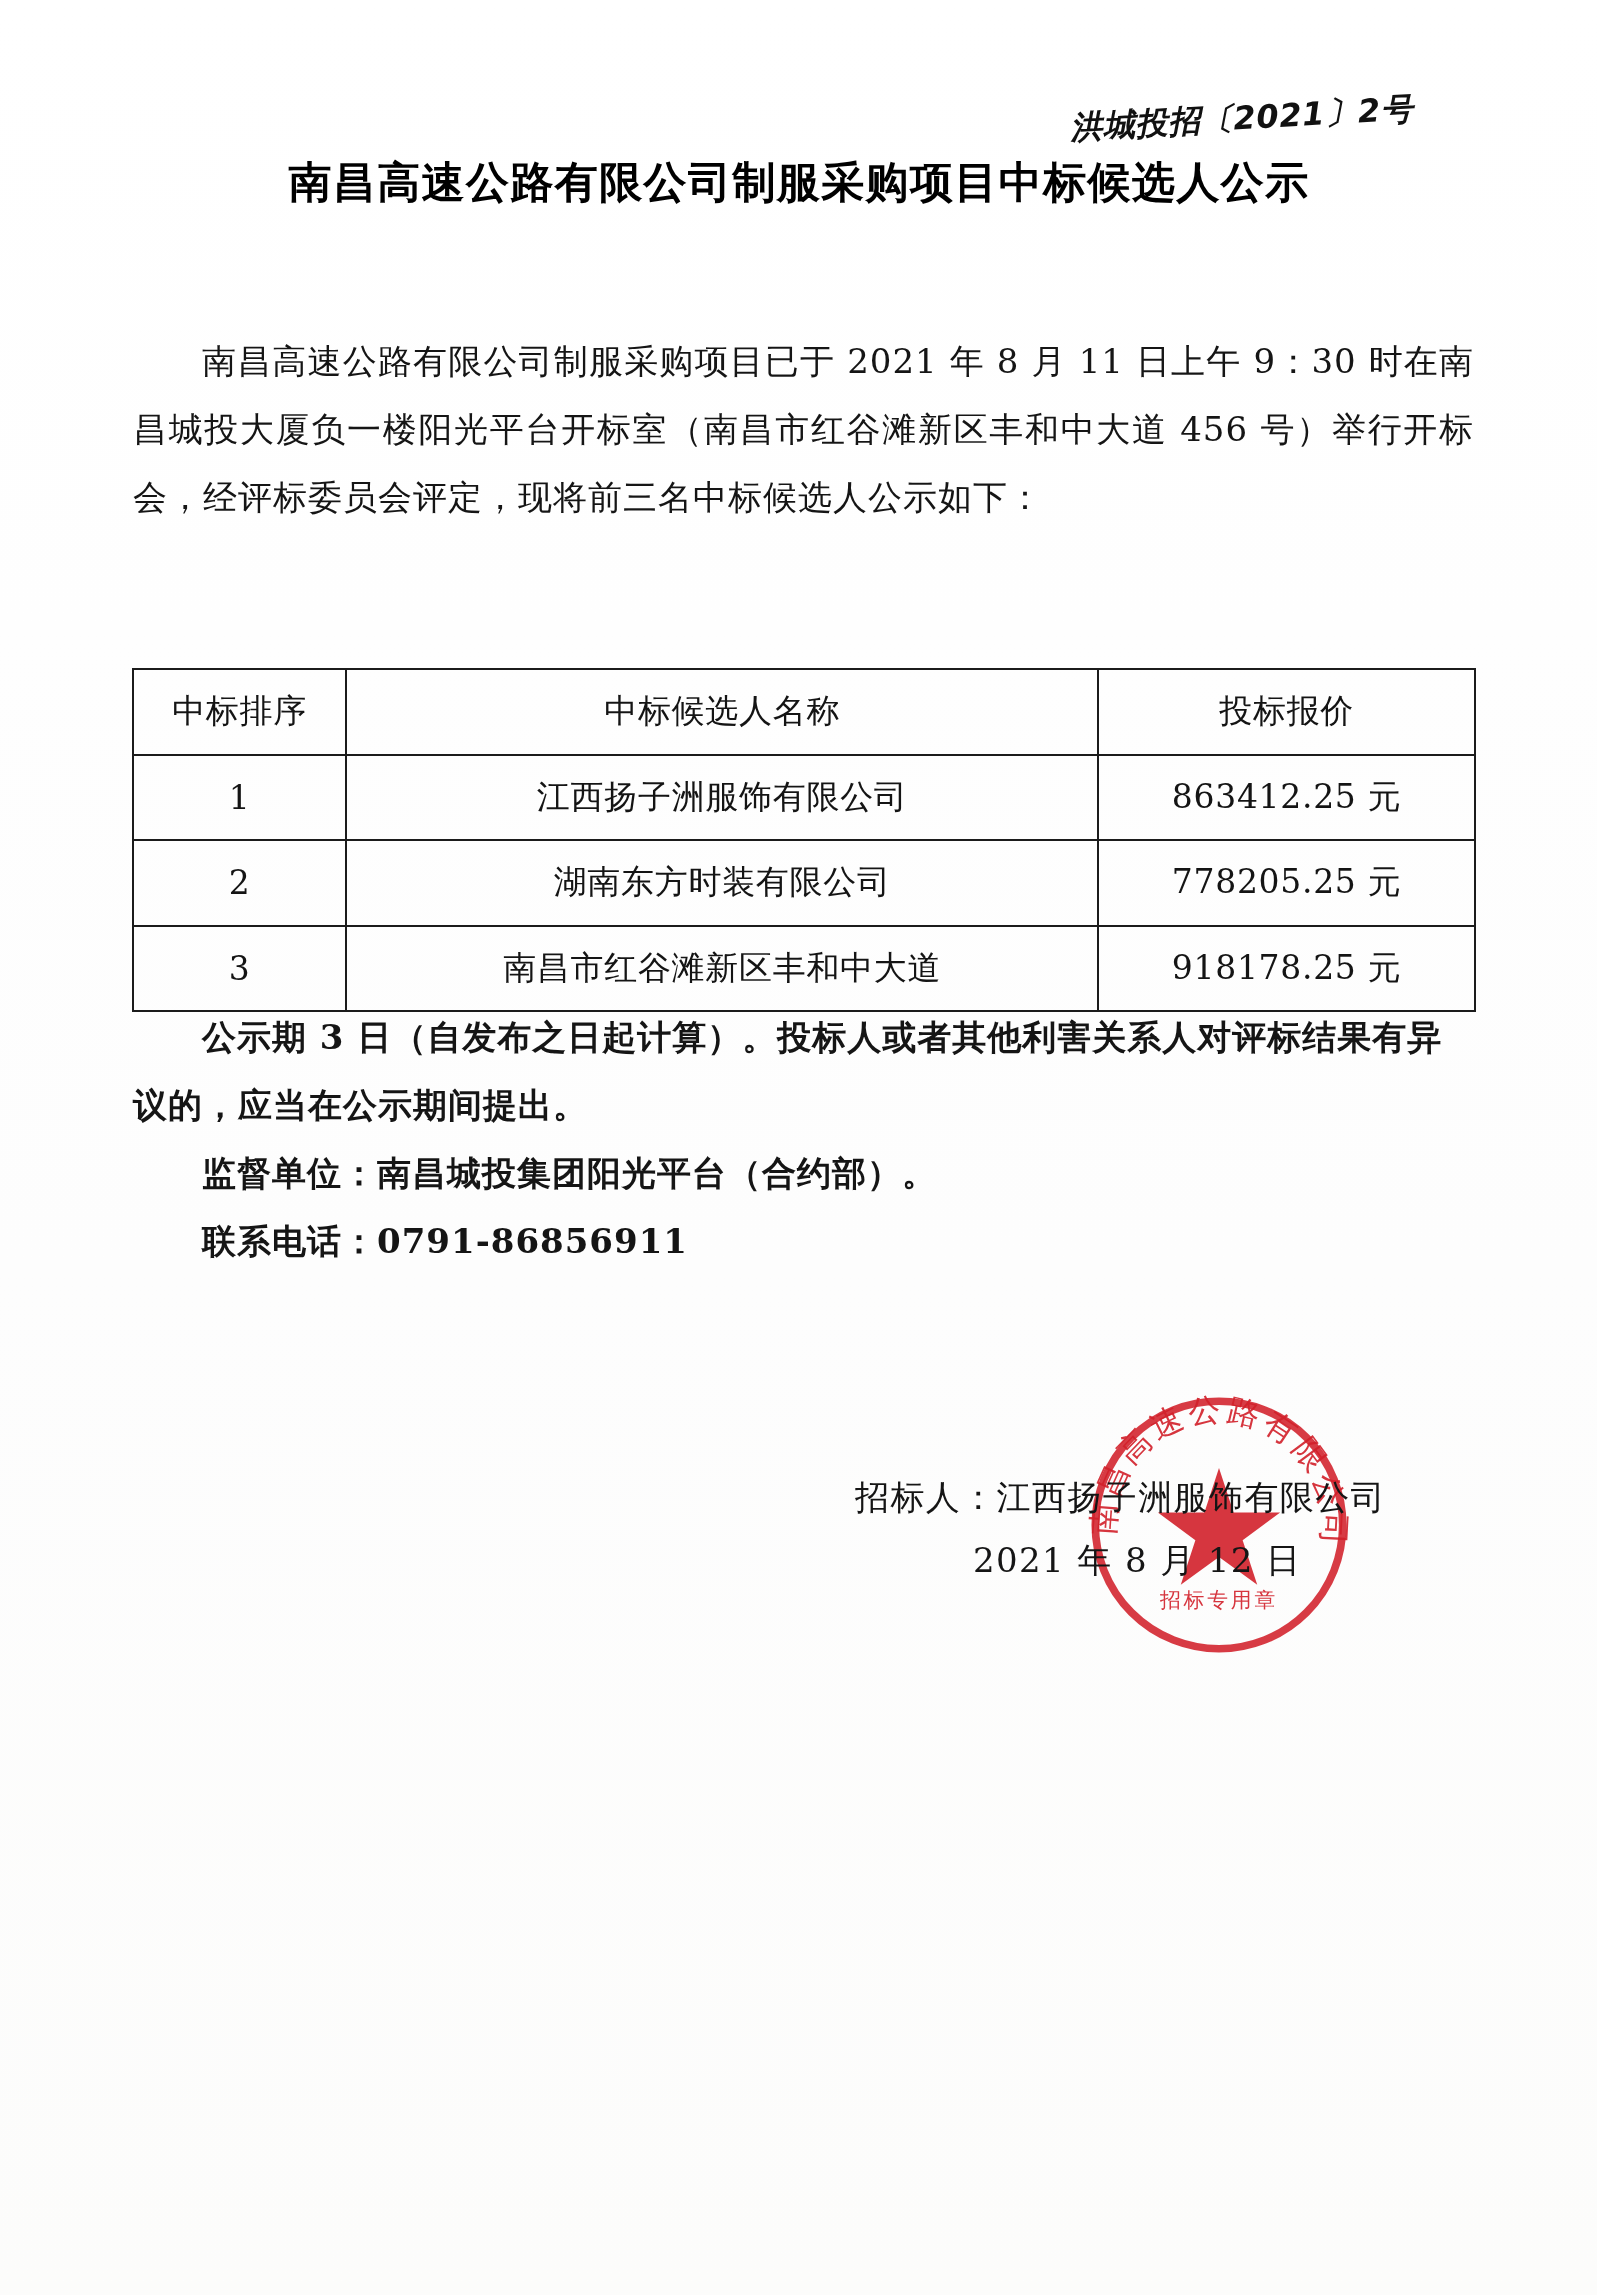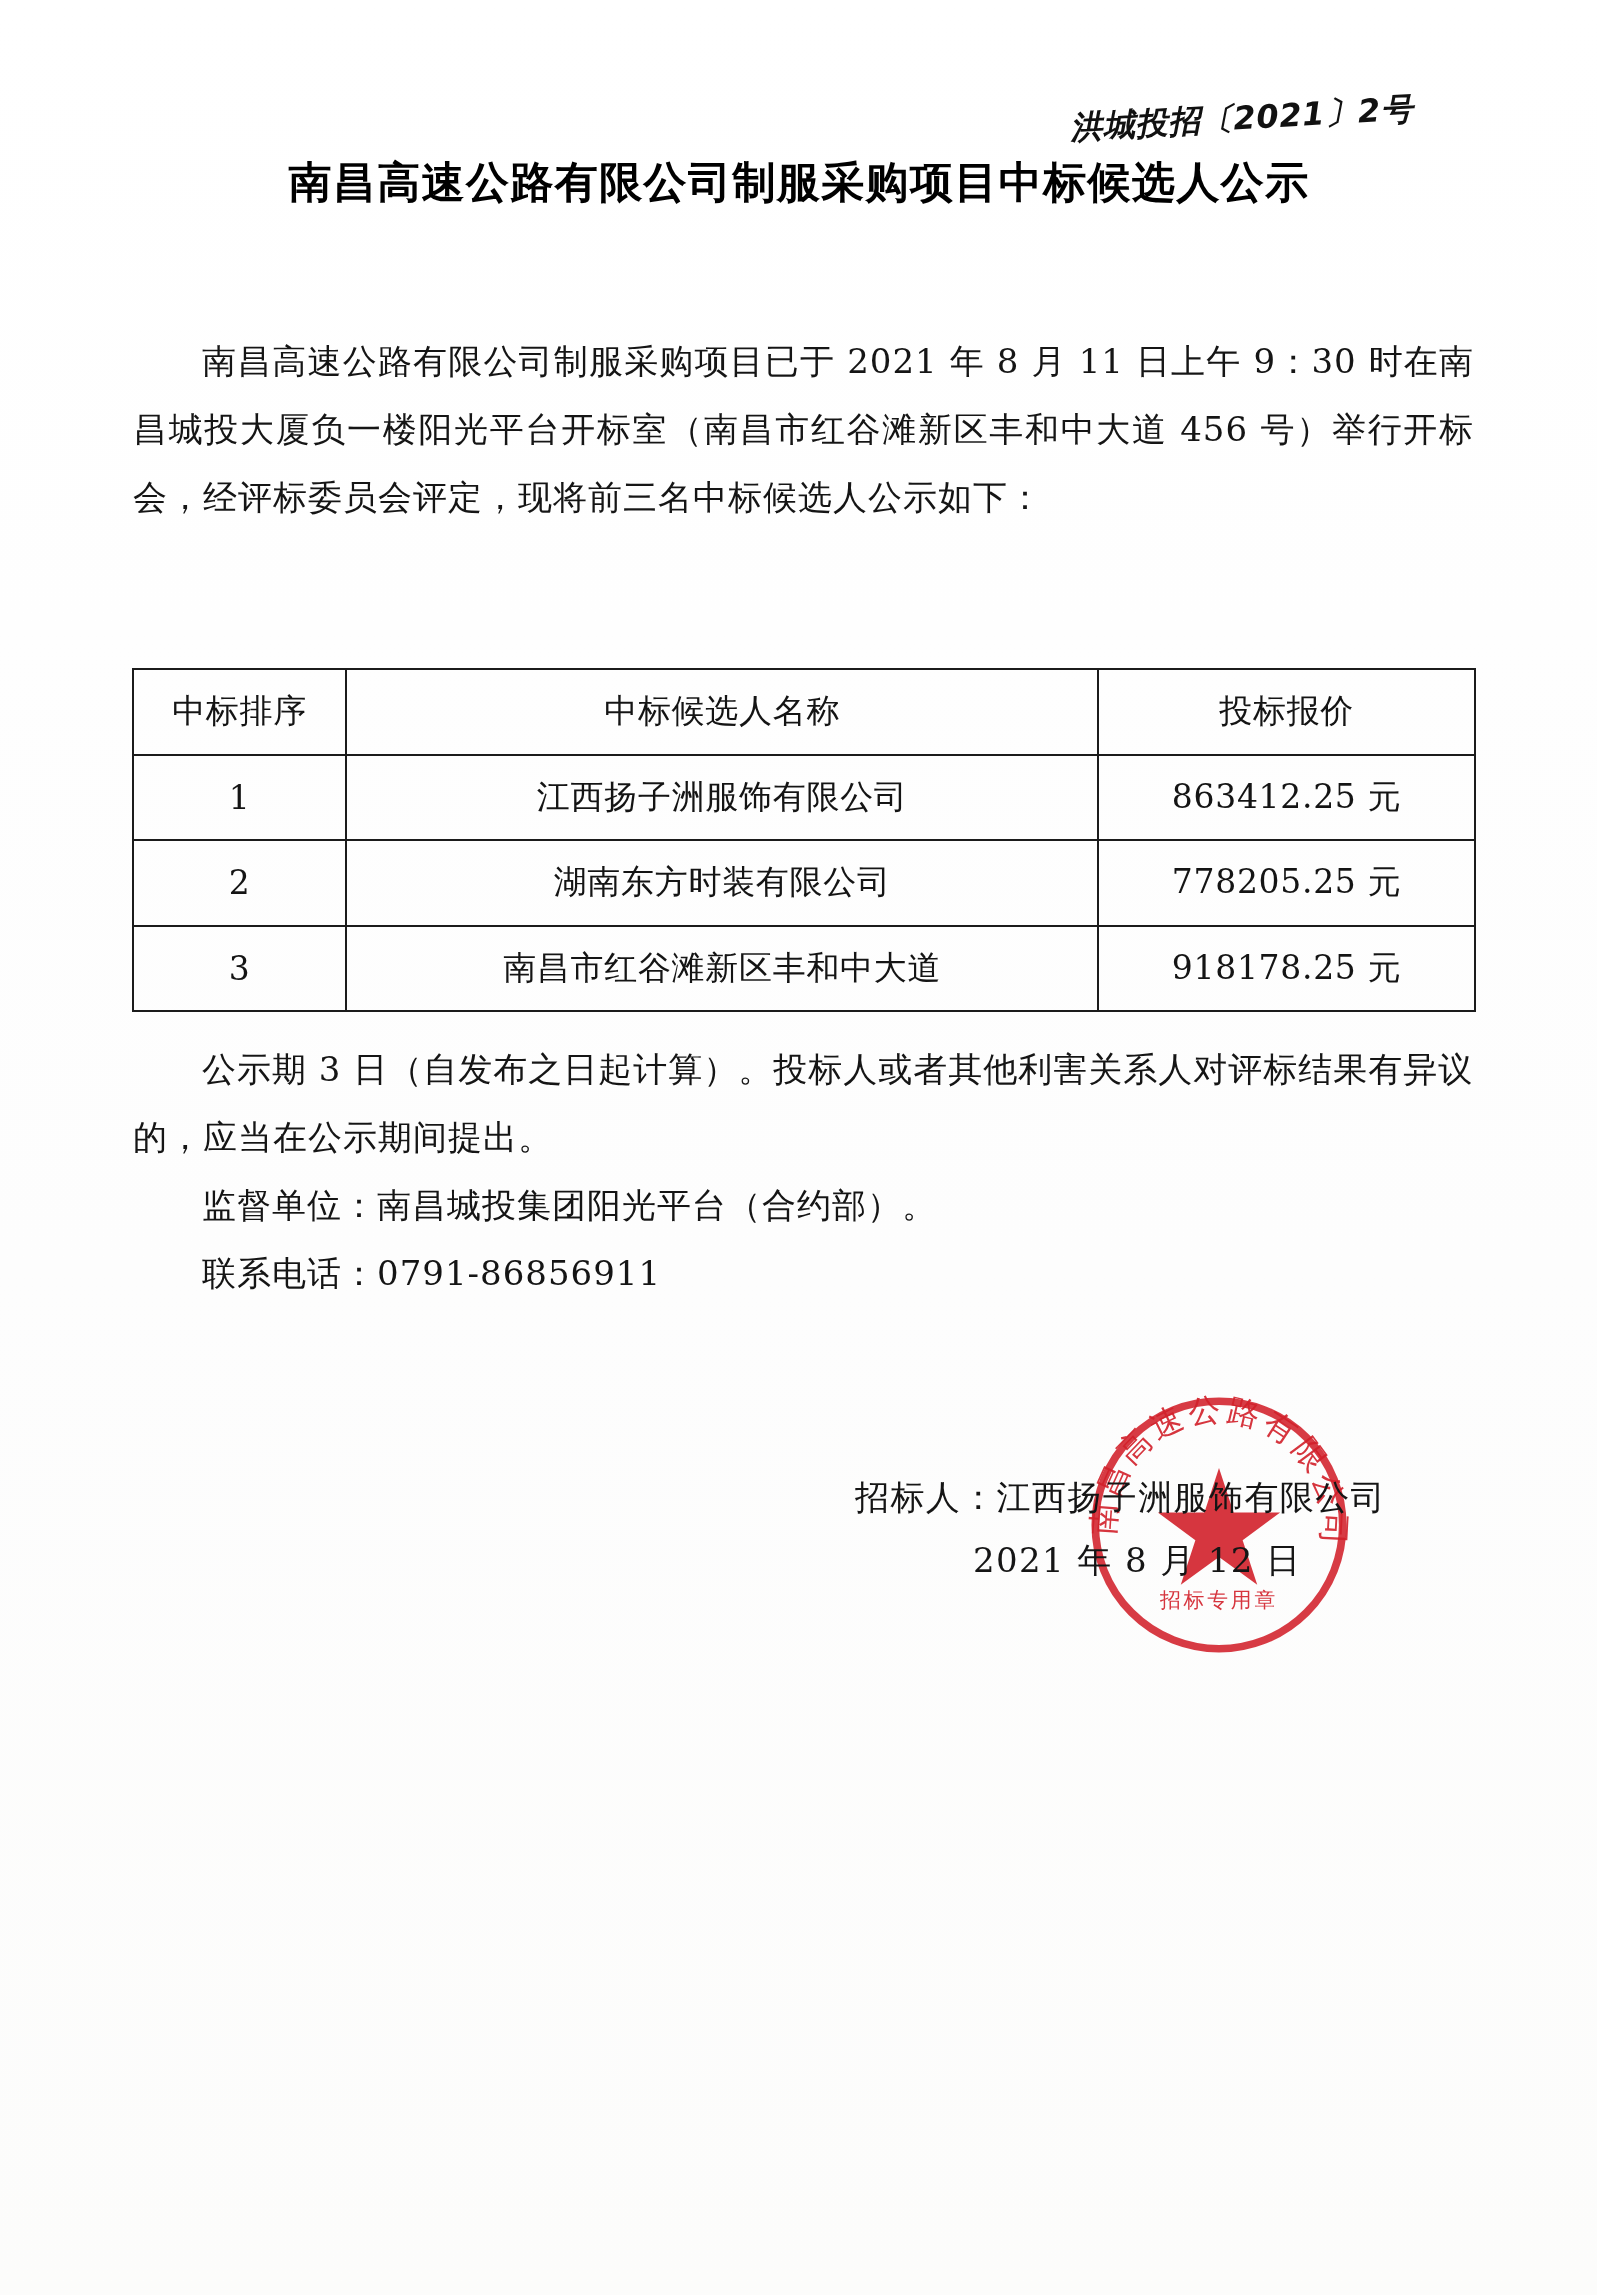--- a/index.html
+++ b/index.html
@@ -93,23 +93,24 @@
   }
   table.bid-table th {
     font-weight: normal;
   }
   .col-rank { width: 208px; }
   .col-name { width: 764px; }
   .col-price { width: 372px; }
 
   .after-table {
     position: absolute;
-    top: 1035px;
+    top: 1003px;
     left: 133px;
     width: 1341px;
+    font-weight: bold;
   }
   .line-block {
     font-size: 34px;
     line-height: 2.0;
     letter-spacing: 1px;
     color: #151515;
   }
 
   .sign-block {
     position: absolute;

